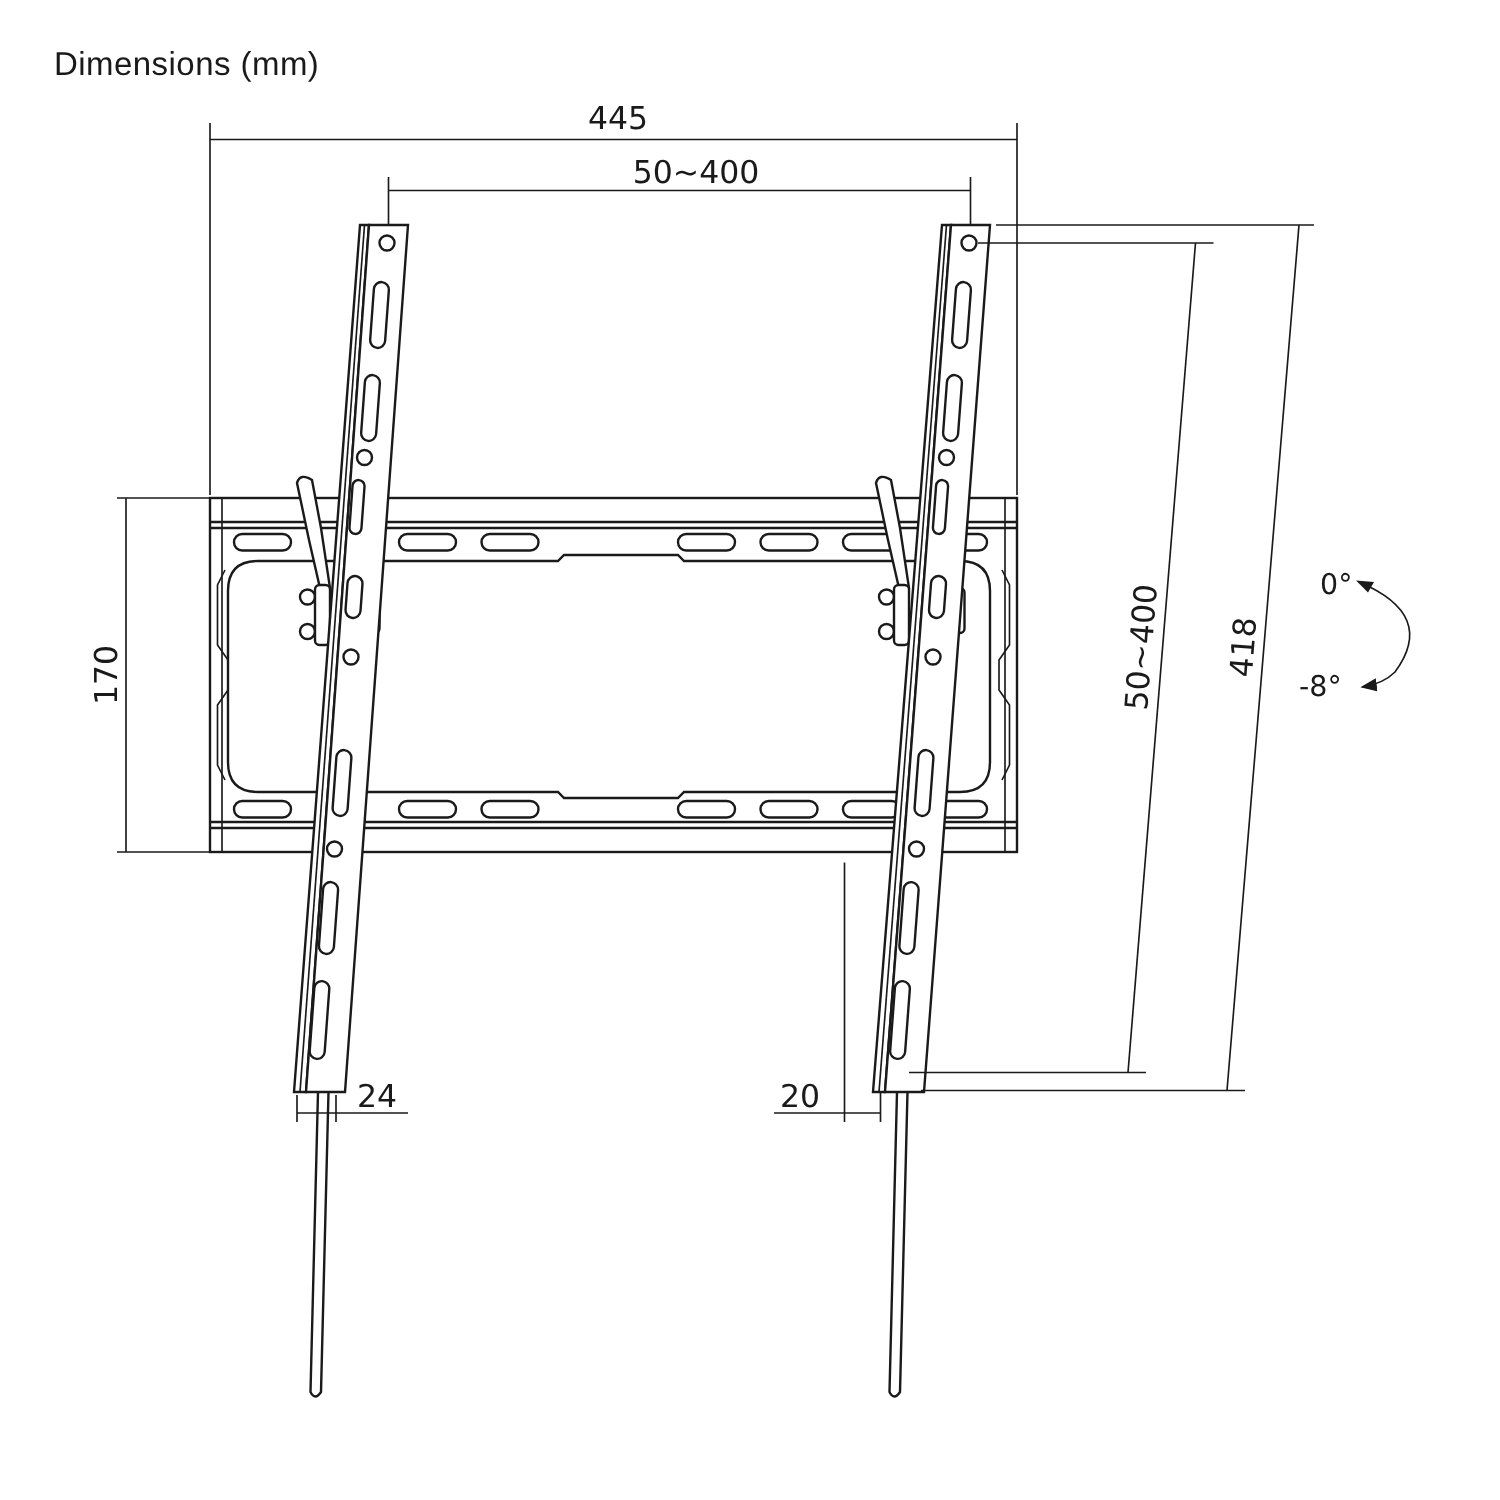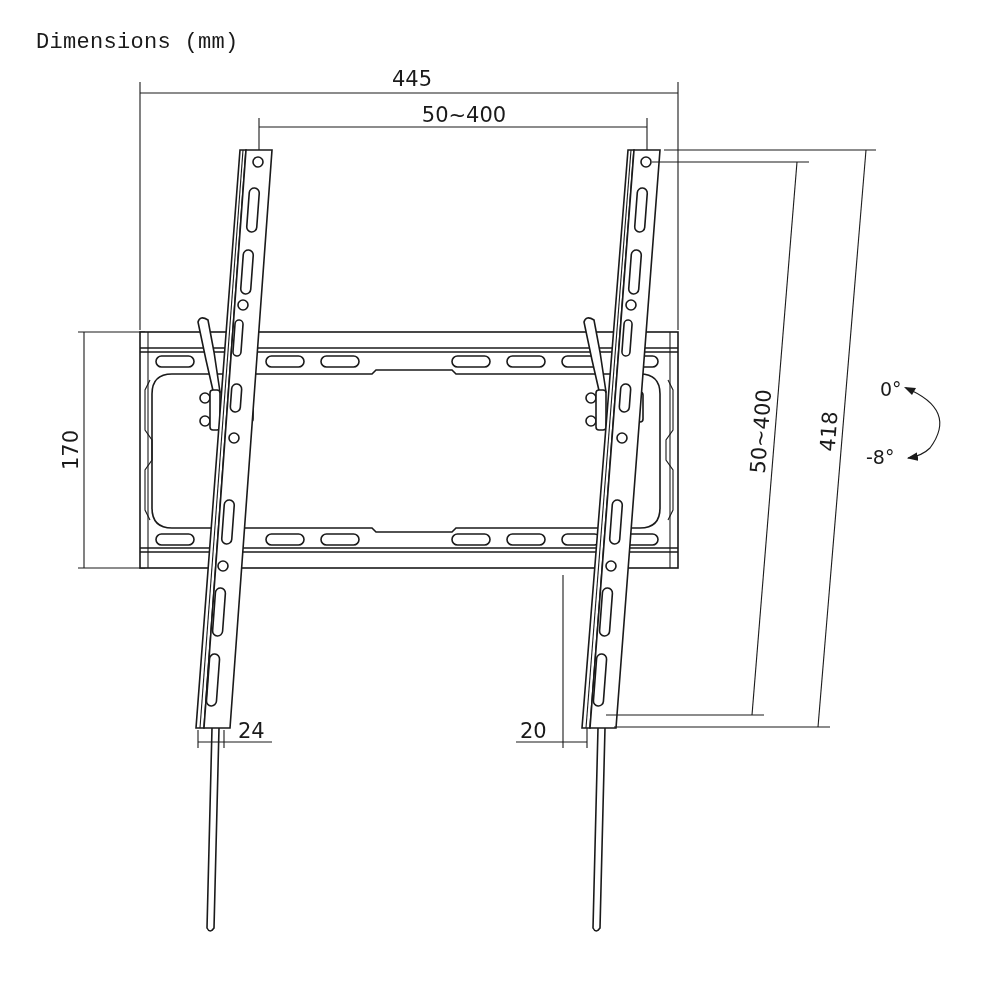--- a/index.html
+++ b/index.html
@@ -1,19 +1,19 @@
 <!DOCTYPE html>
 <html><head>
   <meta charset="utf-8">
   <style>
     html, body { margin: 0; padding: 0; background: #ffffff; }
     body { width: 1000px; height: 1000px; position: relative; overflow: hidden; }
     .title {
       position: absolute; left: 36px; top: 30px;
-      font-family: Liberation Mono, monospace; font-size: 22px; color: #1a1a1a;
+      font-family: Liberation Sans, sans-serif; font-size: 22px; color: #1a1a1a;
       letter-spacing: 0.3px;
     }
     svg { position: absolute; left: 0; top: 0; }
     .ln { stroke: #1a1a1a; stroke-width: 1.6; fill: none; }
     .thin { stroke: #1a1a1a; stroke-width: 1.1; fill: none; }
     .fillw { fill: #ffffff; stroke: #1a1a1a; stroke-width: 1.6; }
     .dim-text { font-family: "DejaVu Sans", sans-serif; font-size: 21px; fill: #1a1a1a; }
     .deg-text { font-family: "DejaVu Sans", sans-serif; font-size: 19px; fill: #1a1a1a; }
   </style>
 </head>

